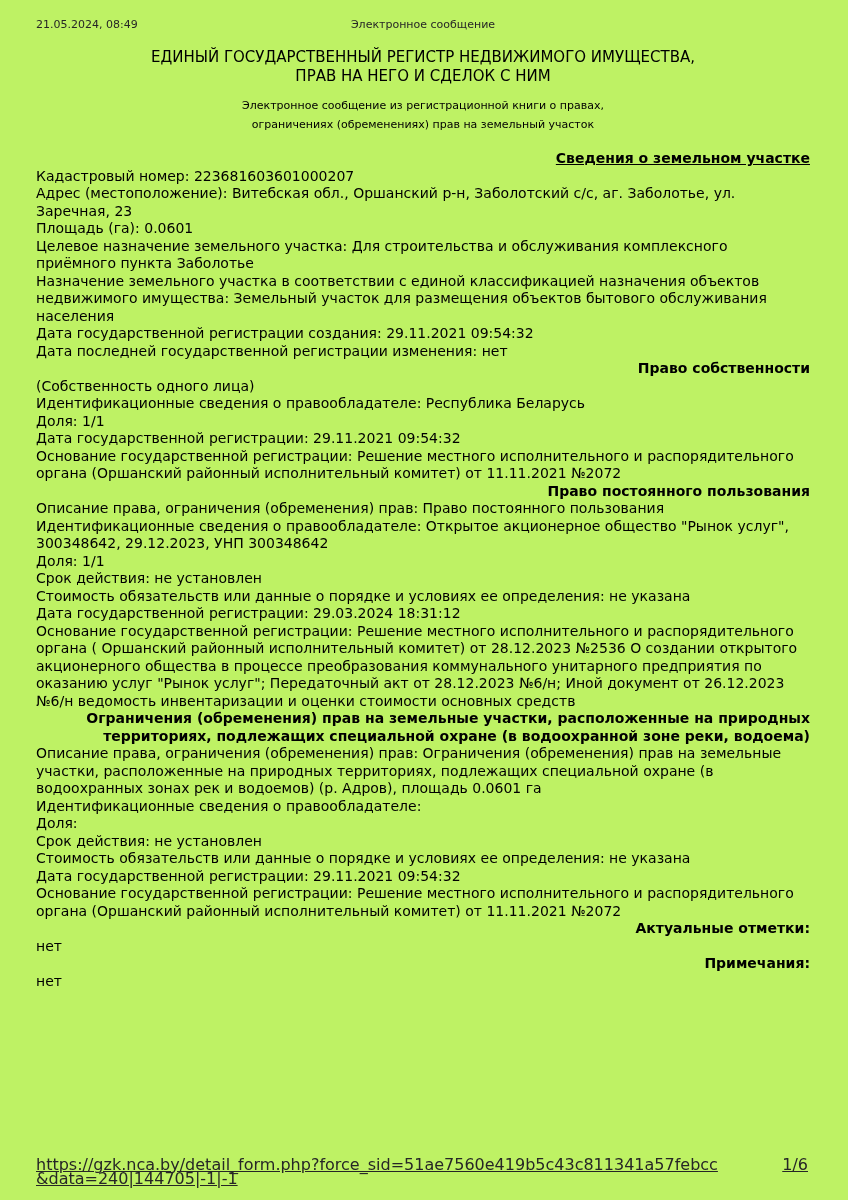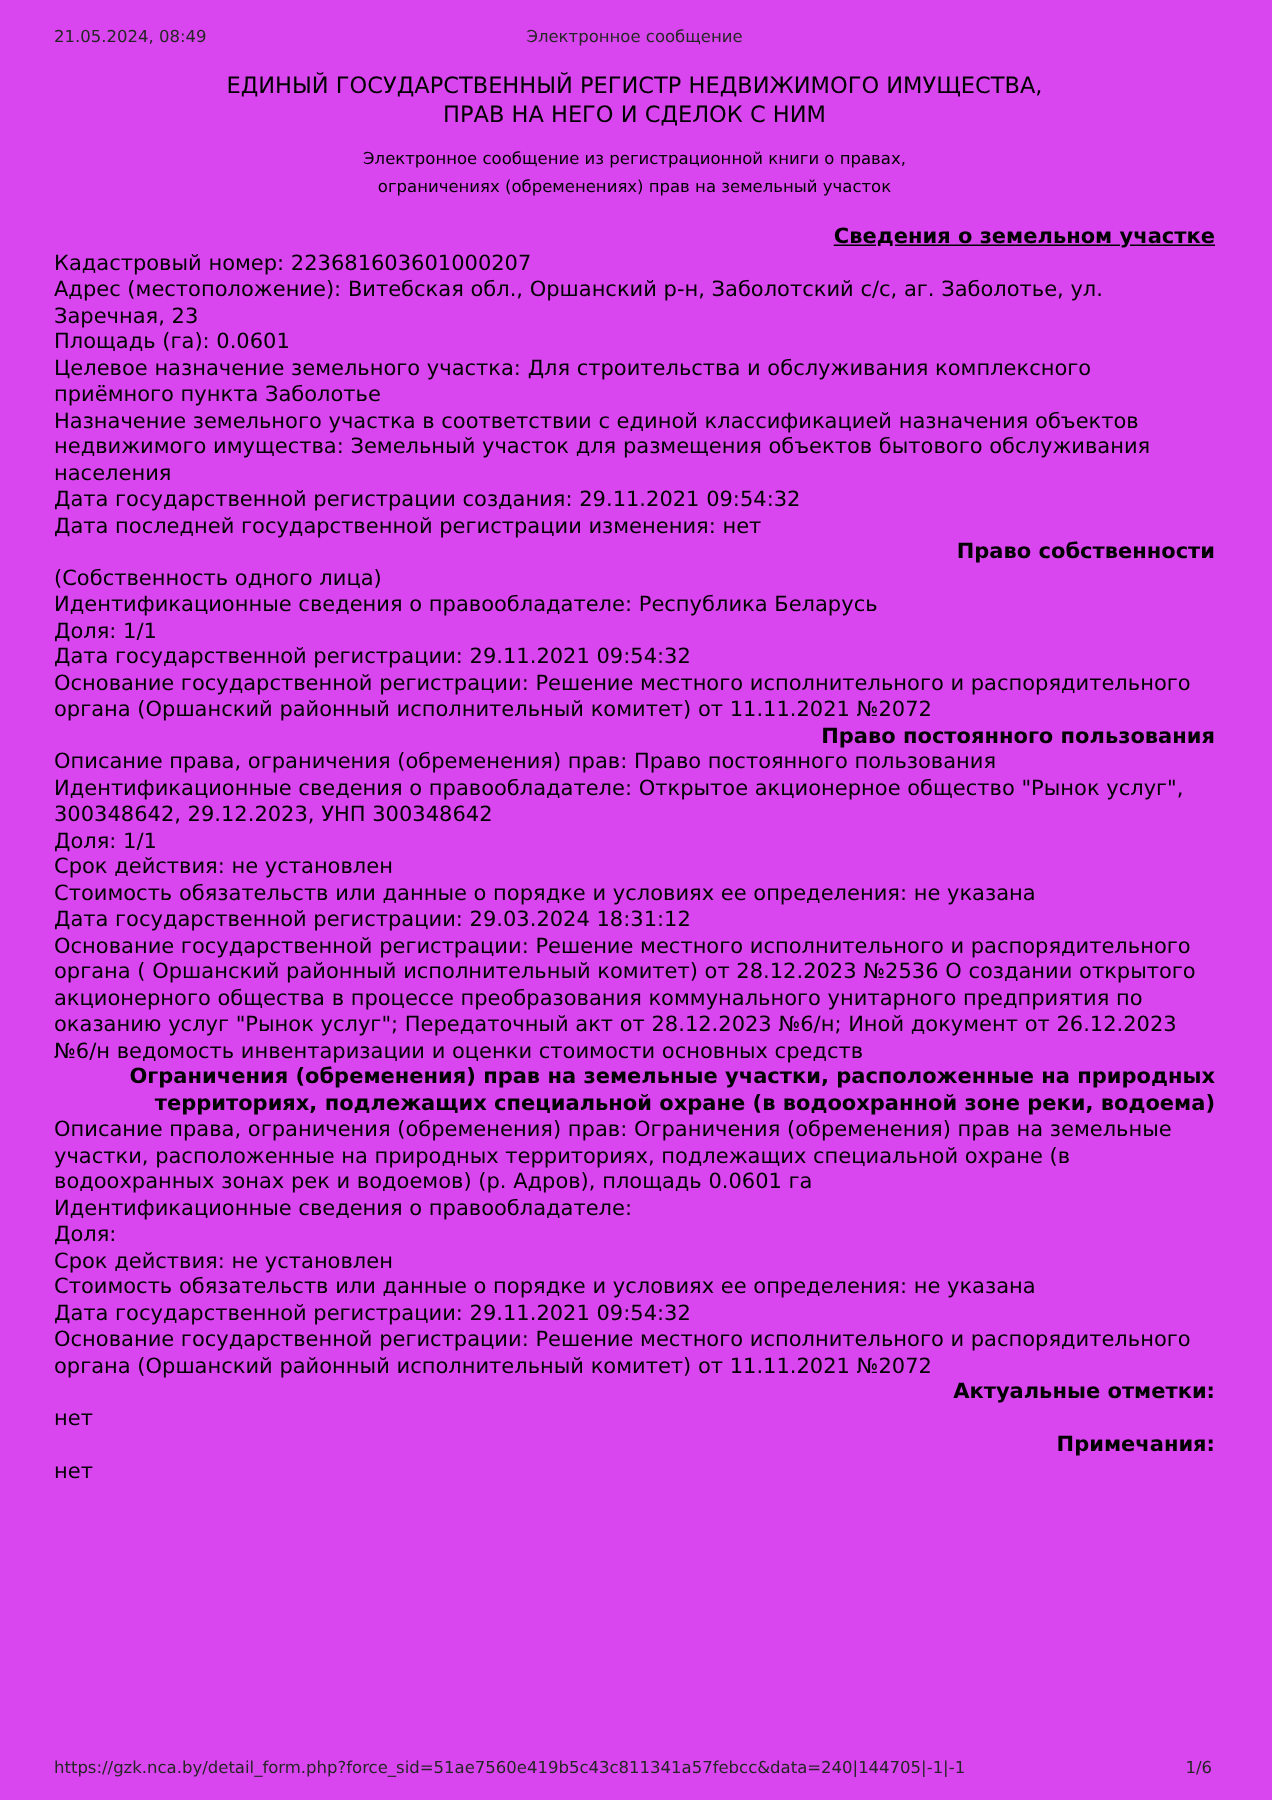--- a/index.html
+++ b/index.html
@@ -5,21 +5,21 @@
   html, body {
     margin: 0;
     padding: 0;
     background: #ffffff;
   }
   .page {
     position: relative;
     width: 848px;
     height: 1200px;
     box-sizing: border-box;
-    background: #d946ef;
+    background: #bef264;
     color: #000000;
     font-family: "DejaVu Sans", "Liberation Sans", sans-serif;
     font-size: 14px;
     line-height: 17.5px;
     padding: 18px 38px 0 36px;
     overflow: hidden;
   }
   p { margin: 0; padding: 0; }
 
   
@@ -36,23 +36,24 @@
     top: 0;
   }
   .print-footer {
     position: absolute;
     left: 36px;
     right: 40px;
     bottom: 14px;
     display: flex;
     justify-content: space-between;
     align-items: baseline;
-    font-size: 11px;
+    font-size: 16px;
     line-height: 14px;
     color: #262626;
+    text-decoration: underline;
   }
   .print-footer .url { word-break: break-all; padding-right: 60px; }
 
   
   .doc-title {
     margin-top: 16px;
     text-align: center;
     font-size: 15px;
     line-height: 19px;
   }

